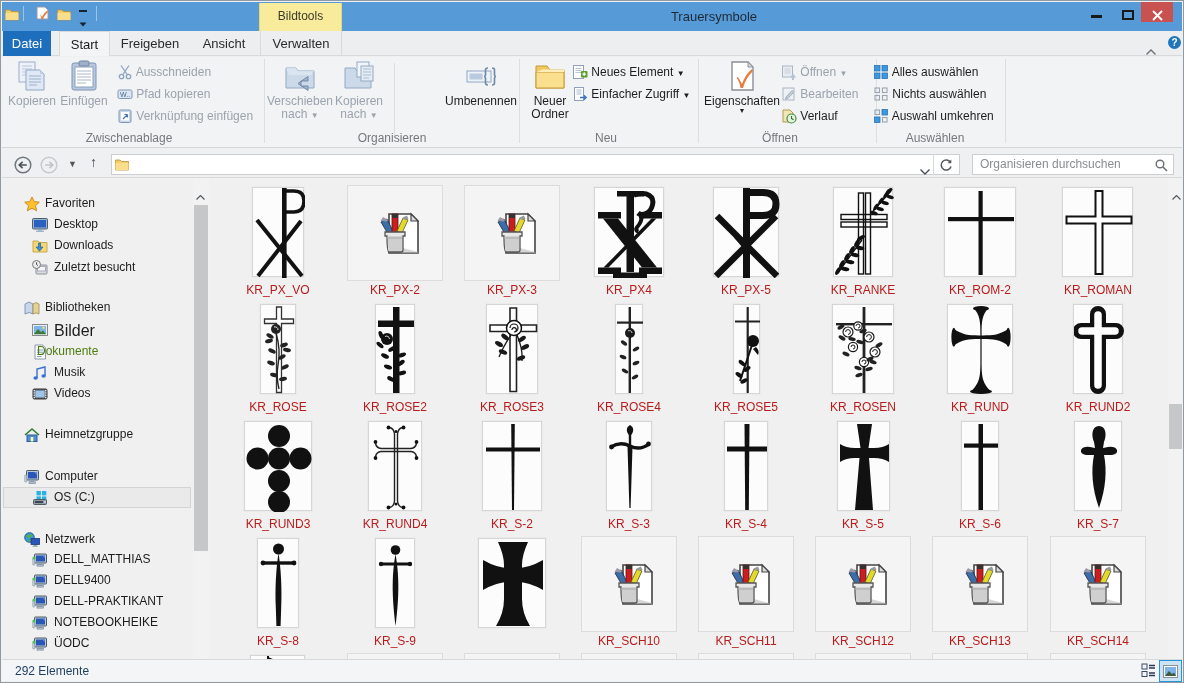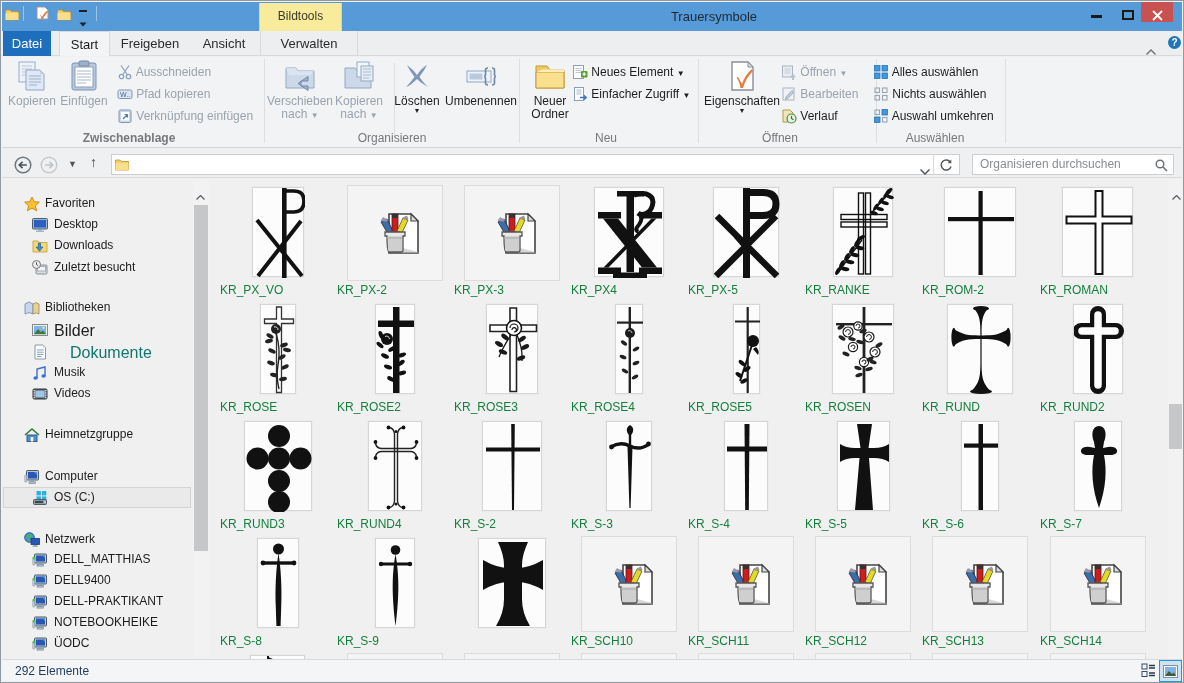--- a/index.html
+++ b/index.html
@@ -12,21 +12,21 @@
 .tab { position:absolute; top:0; height:25px; line-height:25px; text-align:center; font-size:13px; color:#2b2b2b; }
 .gl { position:absolute; top:74px; font-size:12px; color:#76787b; text-align:center; transform:translateX(-50%); white-space:nowrap; }
 .gsep { position:absolute; top:2px; height:84px; width:1px; background:#dcdee0; }
 .bb { position:absolute; top:3px; width:58px; text-align:center; font-size:12px; color:#1e1e1e; }
 .bb .ic { display:inline-block; }
 .sb { position:absolute; font-size:12px; color:#1e1e1e; white-space:nowrap; }
 .dis { color:#9aa3ad; }
 .thumb { position:absolute; background:#fcfcfd; border:1px solid #d5d6d7; box-shadow:0 0 0 1px rgba(0,0,0,0.02); }
 .thumb svg { display:block; }
 .phf { position:absolute; width:96px; height:96px; background:#f4f4f5; border:1px solid #dcdcdd; }
-.ilab { position:absolute; width:116px; text-align:left; font-size:12px; color:#15803d; white-space:nowrap; }
+.ilab { position:absolute; width:116px; text-align:center; font-size:12px; color:#b91c1c; white-space:nowrap; }
 .crumb { font-size:12px; color:#2a2a2a; }
 </style></head><body>
 <div id="win">
 <svg width="0" height="0" style="position:absolute">
       <defs>
         <g id="phicon">
           <g>
             <path d="M18 6 H40 L47 13 V45 H18 Z" fill="#fff" stroke="#444" stroke-width="1.6"></path>
             <path d="M40 6 L40 13 L47 13 Z" fill="#ddd" stroke="#444" stroke-width="1.2"></path>
             <path d="M30 45 H47 V44 L32 40 Z" fill="#bbb" opacity="0.6"></path>
@@ -71,21 +71,21 @@
   <div style="position:absolute;left:1139px;top:0;width:32px;height:20px;background:#c85250;"></div>
   <div style="position:absolute;left:1150px;top:5px;"><svg width="11" height="11" viewBox="0 0 11 11" style="">
           <path d="M1 1 L10 10 M10 1 L1 10" stroke="#fff" stroke-width="1.8"></path>
         </svg></div>
 </div>
 <div id="tabstrip">
   <div class="tab" style="left:1px;width:48px;background:#1d6fbe;color:#fff;">Datei</div>
   <div class="tab" style="left:57px;width:51px;background:#f3f4f6;border:1px solid #d7d9db;border-bottom:none;color:#1a1a1a;">Start</div>
   <div class="tab" style="left:108px;width:80px;">Freigeben</div>
   <div class="tab" style="left:188px;width:68px;">Ansicht</div>
-  <div class="tab" style="left:258px;width:98px;border-left:1px solid #d9d9d9;border-right:1px solid #d9d9d9;">Verwalten</div>
+  <div class="tab" style="left:258px;width:82px;border-left:1px solid #d9d9d9;border-right:1px solid #d9d9d9;">Verwalten</div>
   <div style="position:absolute;left:1144px;top:10px;"><svg width="10" height="6" viewBox="0 0 10 6" style="">
           <path d="M0.5 5.5 L5 1 L9.5 5.5" stroke="#6a6f74" stroke-width="1.3" fill="none"></path>
         </svg></div>
   <div style="position:absolute;left:1166px;top:5px;width:13px;height:13px;border-radius:50%;background:#2175ba;color:#fff;font-size:10px;text-align:center;line-height:13px;font-weight:bold;">?</div>
 </div>
     <div id="ribbon">
 <div class="bb dis" style="left:-1px;width:62px;"><div class="ic" style="height:34px;"><svg width="32" height="32" viewBox="0 0 32 32" style="">
             <rect x="3" y="2" width="16" height="20" fill="#eef2f8" stroke="#9aaecb"></rect>
             <g stroke="#b6c6de" stroke-width="1.2">
               <path d="M6 6 H16 M6 9 H16 M6 12 H16 M6 15 H13"></path>
@@ -128,23 +128,20 @@
           </svg></div><div style="line-height:13px;">Verschieben<br>nach <span style="font-size:8px;">▼</span></div></div>
 <div class="bb dis" style="left:324px;width:66px;"><div class="ic" style="height:34px;"><svg width="32" height="32" viewBox="0 0 32 32" style="">
             <path d="M2 8 L12 8 L14 11 L28 11 L28 28 L2 28 Z" fill="#ccd9e8" stroke="#93a9c4"></path>
             <rect x="14" y="2" width="12" height="15" fill="#f2f6fa" stroke="#93a9c4"></rect>
             <rect x="18" y="6" width="12" height="15" fill="#e4ecf5" stroke="#93a9c4"></rect>
             <g stroke="#a8bcd4" stroke-width="1.1">
               <path d="M20 9 H28 M20 12 H28 M20 15 H28 M20 18 H26"></path>
             </g>
           </svg></div><div style="line-height:13px;">Kopieren<br>nach <span style="font-size:8px;">▼</span></div></div>
 <div class="gsep" style="left:392px;top:6px;height:74px;"></div>
-<div class="bb" style="left:384px;width:62px;"><div class="ic" style="height:34px;"><svg width="32" height="32" viewBox="0 0 32 32" style="">
-            <path d="M6 5 C12 10 14 12 16 15 C20 9 23 7 26 5 C23 11 20 14 18.5 17 C22 22 25 25 27 27 C22 24 18 21 16 19 C12 23 8 26 5 27 C9 23 11 20 13.5 17 C10 12 8 9 6 5 Z" fill="#7e96b8"></path>
-          </svg></div><div style="line-height:13px;">Löschen<div style="font-size:7px;line-height:5px;">▼</div></div></div>
 <div class="bb" style="left:435px;width:88px;"><div class="ic" style="height:34px;"><svg width="32" height="32" viewBox="0 0 32 32" style="">
             <rect x="2" y="11" width="24" height="11" fill="#eef3f8" stroke="#8fa6c6"></rect>
             <rect x="4.5" y="13.5" width="13" height="6" fill="#b9cade"></rect>
             <path d="M27 8 Q29.5 8 29.5 10 L29.5 14.5 Q29.5 16.5 31 16.5 Q29.5 16.5 29.5 18.5 L29.5 23 Q29.5 25 27 25 M23 8 Q20.5 8 20.5 10 L20.5 14.5 Q20.5 16.5 19 16.5 Q20.5 16.5 20.5 18.5 L20.5 23 Q20.5 25 23 25" stroke="#6e87a8" stroke-width="1.6" fill="none"></path>
           </svg></div><div style="line-height:13px;">Umbenennen</div></div>
 <div class="gsep" style="left:517px;"></div>
 <div class="bb" style="left:520px;width:56px;"><div class="ic" style="height:34px;"><svg width="32" height="32" viewBox="0 0 32 32" style="">
             <path d="M2 6 L13 6 L16 10 L30 10 L30 28 L2 28 Z" fill="#f0c961" stroke="#c49a36"></path>
             <path d="M2 12 L30 12 L30 28 L2 28 Z" fill="#fadf8e" stroke="#c49a36"></path>
             <path d="M2 12 L9 9.5 L30 9.5 L30 12 Z" fill="#fdeebc"></path>
@@ -205,21 +202,21 @@
               <rect x="9.5" y="9.5" width="4.5" height="4.5"></rect>
             </g>
           </svg></span> Nichts auswählen</div>
 <div class="sb" style="left:871px;top:51px;"><span style="display:inline-block;vertical-align:-4px;"><svg width="16" height="16" viewBox="0 0 16 16" style="">
             <rect x="2" y="2" width="4.5" height="4.5" fill="none" stroke="#9aa5b1" stroke-width="1.1"></rect>
             <rect x="9" y="1.5" width="5.5" height="5.5" fill="#3f97dd" stroke="#2677b8" stroke-width="0.8"></rect>
             <rect x="1.5" y="9" width="5.5" height="5.5" fill="#3f97dd" stroke="#2677b8" stroke-width="0.8"></rect>
             <rect x="9.5" y="9.5" width="4.5" height="4.5" fill="none" stroke="#9aa5b1" stroke-width="1.1"></rect>
           </svg></span> Auswahl umkehren</div>
 <div class="gsep" style="left:1003px;"></div>
-<div class="gl" style="left:127px;font-weight:bold;">Zwischenablage</div>
+<div class="gl" style="left:127px;">Zwischenablage</div>
 <div class="gl" style="left:390px;">Organisieren</div>
 <div class="gl" style="left:604px;">Neu</div>
 <div class="gl" style="left:778px;">Öffnen</div>
 <div class="gl" style="left:933px;">Auswählen</div>
 </div>
 <div id="navbar">
   <div style="position:absolute;left:12px;top:7px;"><svg width="18" height="18" viewBox="0 0 18 18" style="">
           <circle cx="9" cy="9" r="7.8" fill="none" stroke="#6e767e" stroke-width="1.5"></circle>
           <path d="M12.8 9 H5.6 M8.6 5.8 L5.2 9 L8.6 12.2" stroke="#4a5258" stroke-width="1.6" fill="none"></path>
         </svg></div>
@@ -285,21 +282,21 @@
           <circle cx="11.5" cy="5.8" r="1.2" fill="#ffe15a"></circle>
         </svg></div>
       <div style="position:absolute;left:52px;top:143px;font-size:16px;color:#1c1c1c;white-space:nowrap;">Bilder</div>
 <div style="position:absolute;left:30px;top:165px;width:16px;height:16px;"><svg width="16" height="16" viewBox="0 0 16 16" style="">
           <path d="M3 1 H11 L13.5 3.5 V15 H3 Z" fill="#fff" stroke="#8899a8"></path>
           <path d="M11 1 V3.5 H13.5 Z" fill="#cfd8e0"></path>
           <g stroke="#7ba0c0" stroke-width="1">
             <path d="M5 6 H11.5 M5 8.2 H11.5 M5 10.4 H11.5 M5 12.6 H9.5"></path>
           </g>
         </svg></div>
-      <div style="position:absolute;left:68px;top:165px;font-size:16px;color:#0f766e;white-space:nowrap;">Dokumente</div>
+      <div style="position:absolute;left:35px;top:165px;font-size:12px;color:#4d7c0f;white-space:nowrap;">Dokumente</div>
 <div style="position:absolute;left:30px;top:186px;width:16px;height:16px;"><svg width="16" height="16" viewBox="0 0 16 16" style="">
           <path d="M5 13 V4 L13 2 V11" stroke="#3b6fd4" stroke-width="1.4" fill="none"></path>
           <ellipse cx="3.6" cy="13" rx="2.2" ry="1.7" fill="#3b6fd4"></ellipse>
           <ellipse cx="11.6" cy="11" rx="2.2" ry="1.7" fill="#3b6fd4"></ellipse>
         </svg></div>
       <div style="position:absolute;left:52px;top:186px;font-size:12px;color:#1c1c1c;white-space:nowrap;">Musik</div>
 <div style="position:absolute;left:30px;top:207px;width:16px;height:16px;"><svg width="16" height="16" viewBox="0 0 16 16" style="">
           <rect x="1" y="3" width="14" height="10" rx="1.2" fill="#5a636e" stroke="#333"></rect>
           <rect x="3.4" y="4.6" width="9.2" height="6.8" fill="#9fc4e8"></rect>
           <g fill="#e8e8e8">

